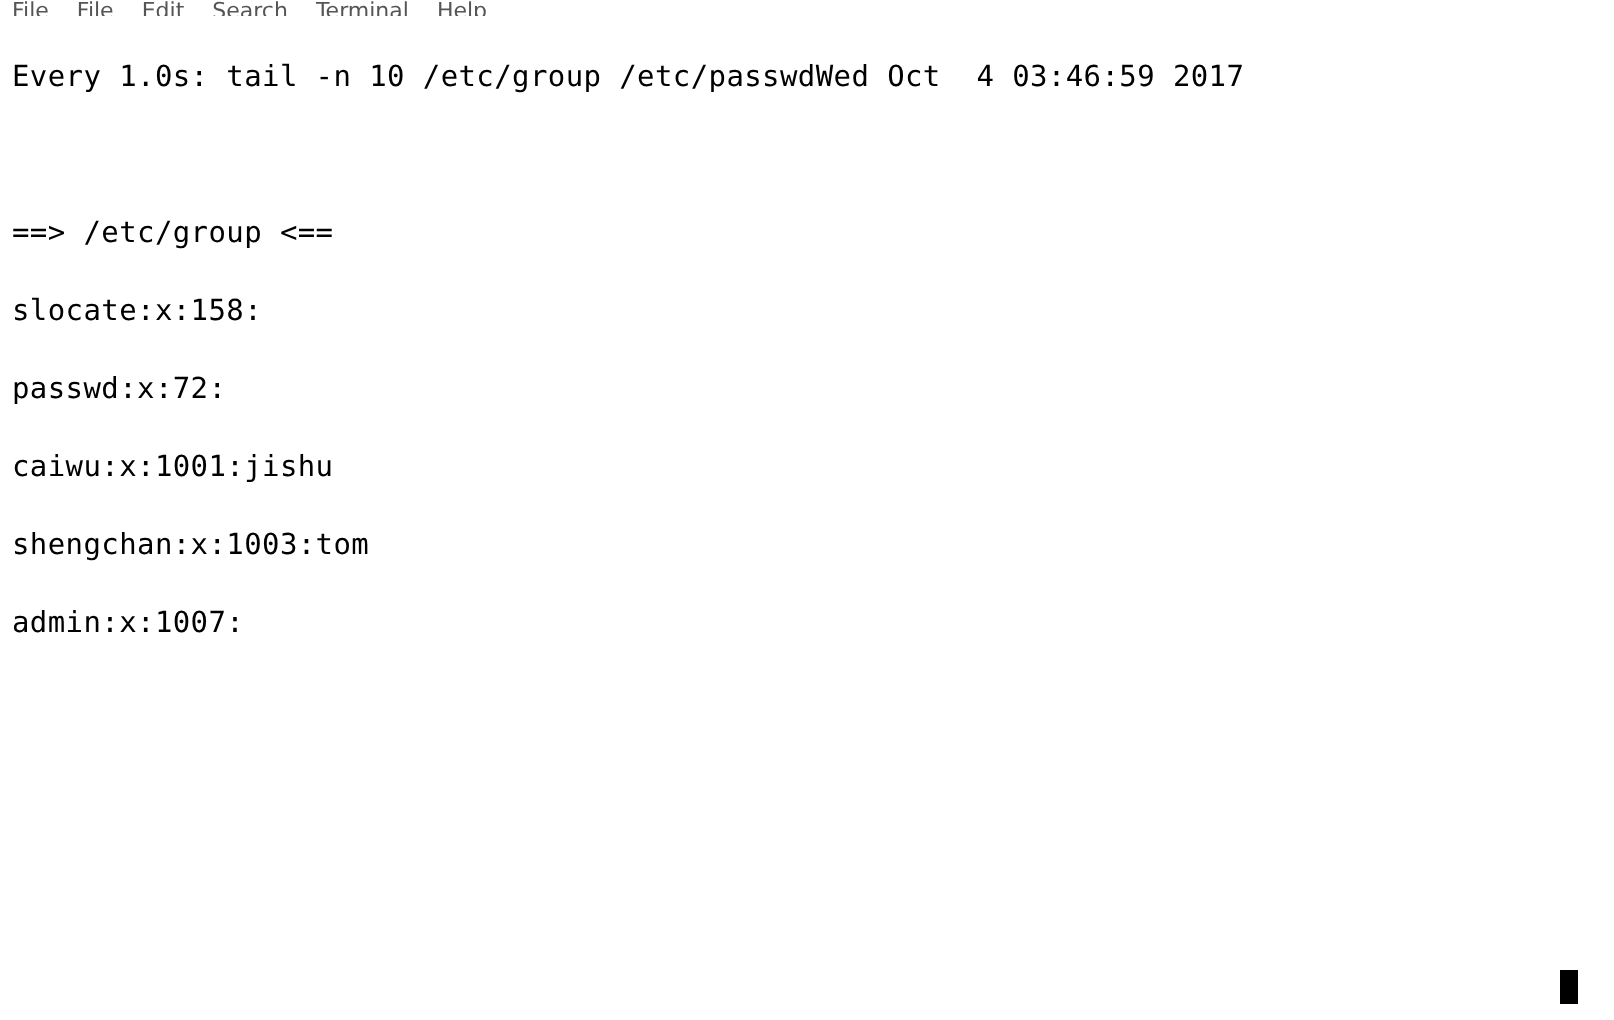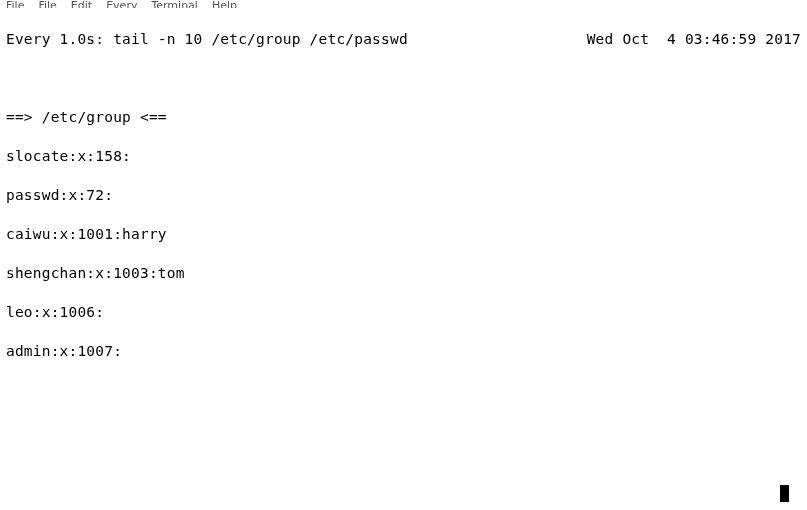--- a/index.html
+++ b/index.html
@@ -24,53 +24,52 @@
     overflow: hidden;
     line-height: 4px;
   }
   .menubar span { white-space: nowrap; text-align: center; }
   .terminal {
     padding: 2px 6px 0 6px;
     white-space: pre;
     line-height: 19.5px;
     letter-spacing: 0.2px;
   }
-  .headerline { display: flex; justify-content: space-between; }
+  .headerline { display: flex; }
   .cursor {
     display: inline-block;
     width: 9px;
     height: 17px;
     background: #000;
     vertical-align: text-bottom;
     position: absolute;
     right: 18px;
     bottom: 8px;
   }
 </style>
 </head>
 <body>
 
 <div class="menubar">
   <span>File</span>
   <span>File</span>
   <span>Edit</span>
-  <span>Every</span>
+  <span>Search</span>
   <span>Terminal</span>
   <span>Help</span>
 </div>
 
 <div class="terminal">
 <div class="headerline"><span>Every 1.0s: tail -n 10 /etc/group /etc/passwd</span><span>Wed Oct  4 03:46:59 2017</span></div>
 <div> </div>
 <div>==&gt; /etc/group &lt;==</div>
 <div>slocate:x:158:</div>
 <div>passwd:x:72:</div>
-<div>caiwu:x:1001:harry</div>
+<div>caiwu:x:1001:jishu</div>
 <div>shengchan:x:1003:tom</div>
-<div>leo:x:1006:</div>
 <div>admin:x:1007:</div>
 
 
 
 
 
 
 
 
 

